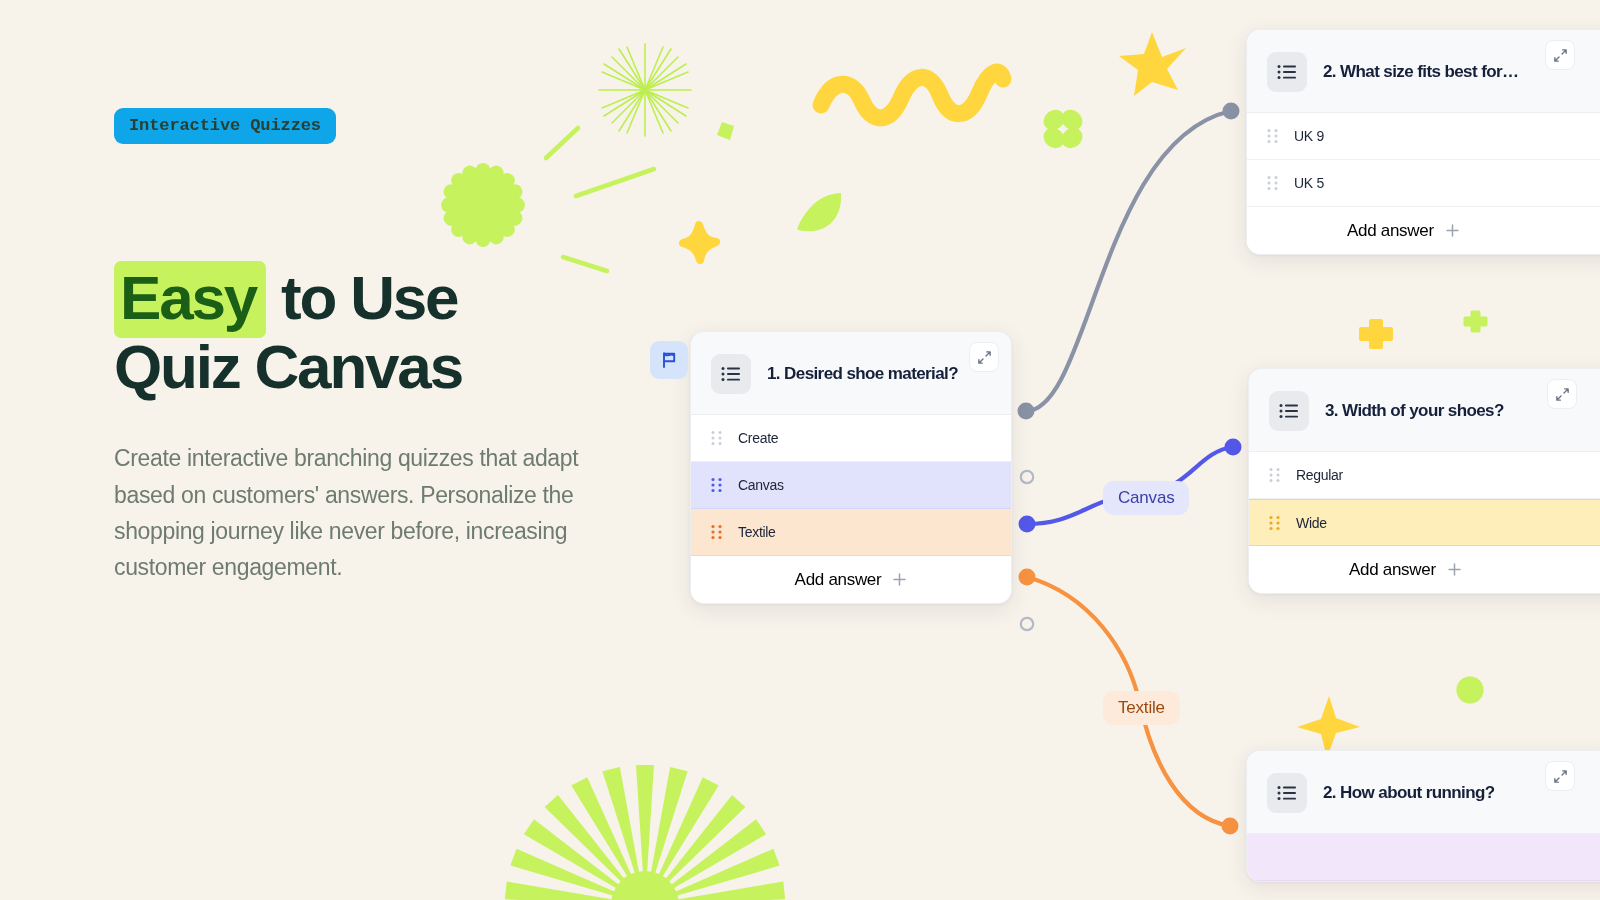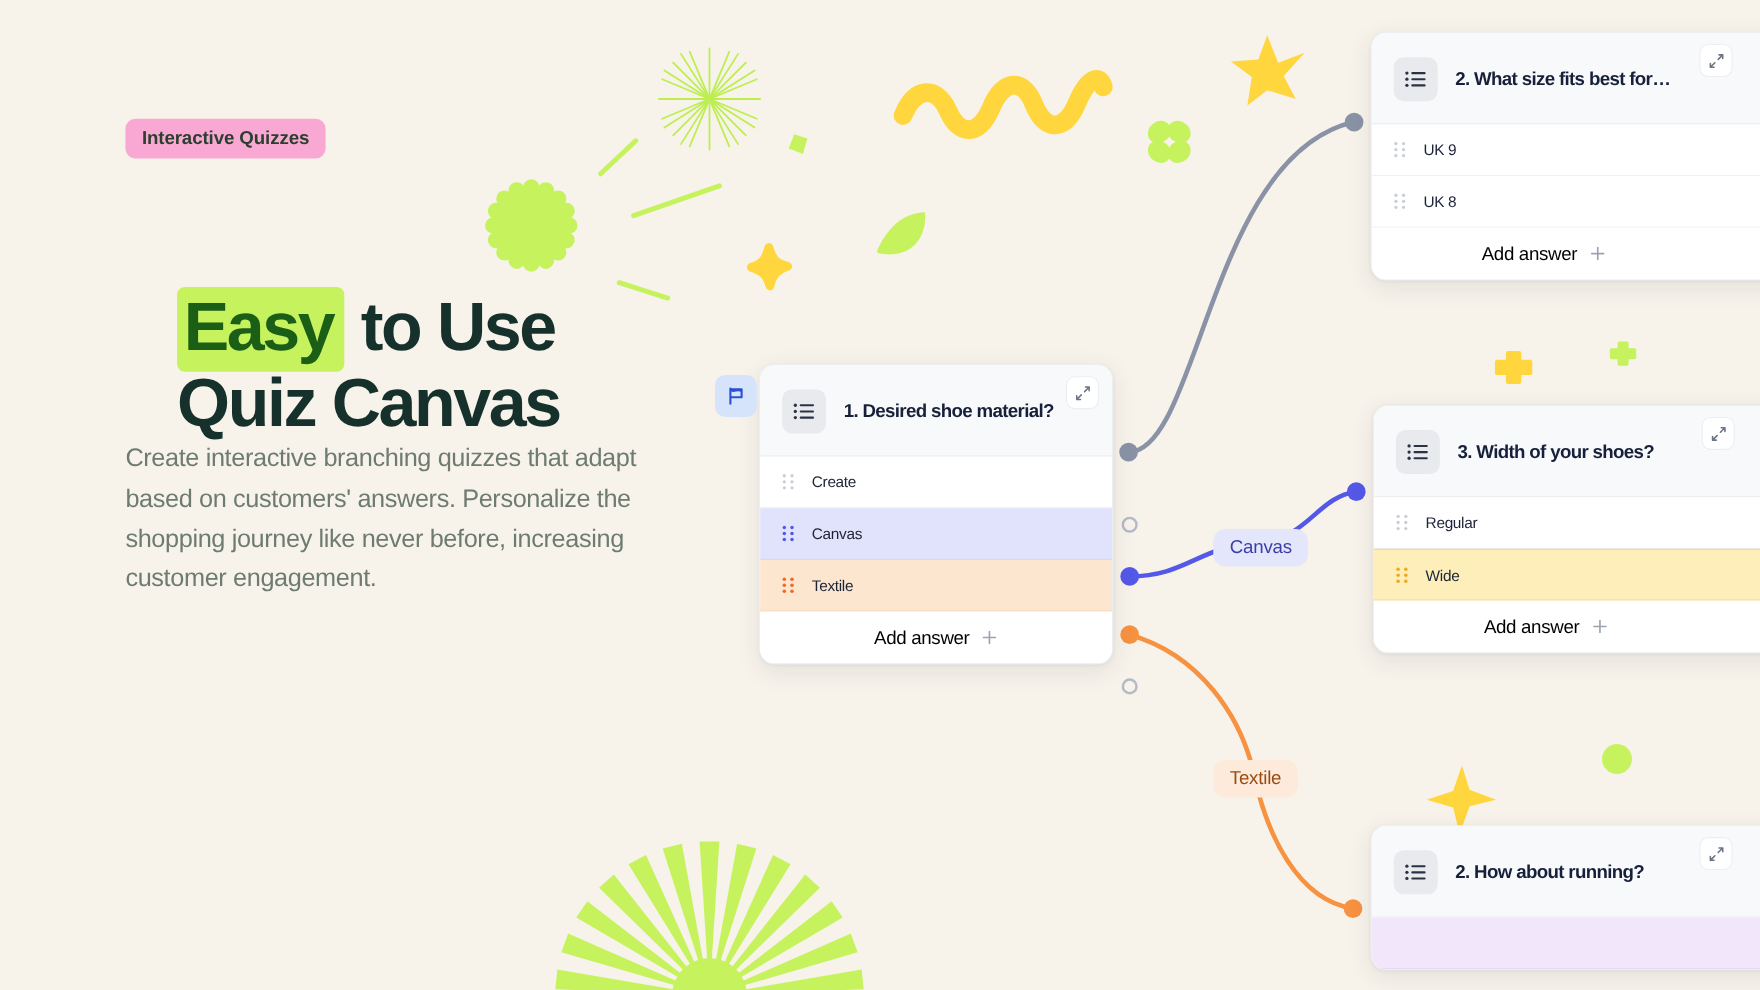--- a/index.html
+++ b/index.html
@@ -27,48 +27,49 @@
 
   
   .copy {
     position: absolute;
     left: 114px; top: 108px;
     width: 600px;
     z-index: 5;
   }
   .eyebrow {
     display: inline-block;
-    background: #f9a8d4;
+    background: #0ea5e9;
     color: #2a3f2e;
     font-size: 17px;
     font-weight: 700;
     letter-spacing: -0.1px;
     padding: 9px 15px 10px 15px;
     border-radius: 9px;
     line-height: 1;
+    font-family: Liberation Mono, monospace;
   }
   .headline {
     margin-top: 122px;
     font-size: 62px;
     line-height: 1.02;
     font-weight: 700;
     letter-spacing: -2.2px;
     color: #16302b;
-    margin-left: 47px;
   }
   .headline .hl {
     background: #c6f25e;
     color: #1b5e16;
     padding: 2px 10px 6px 6px;
     border-radius: 7px;
     box-decoration-break: clone;
     -webkit-box-decoration-break: clone;
   }
   .headline .line2 { display: block; margin-top: 6px; }
   .subcopy {
+    margin-top: 42px;
     width: 470px;
     font-size: 23px;
     line-height: 1.58;
     letter-spacing: -0.35px;
     color: #6e7b6f;
   }
 
   
   #wires {
     position: absolute; left: 0; top: 0;
@@ -432,21 +433,21 @@
       <svg class="grip" viewBox="0 0 11 16">
         <g fill="#c9ced8">
             <circle cx="2" cy="2.5" r="1.5"></circle>
             <circle cx="9" cy="2.5" r="1.5"></circle>
         <circle cx="2" cy="8" r="1.5"></circle>
             <circle cx="9" cy="8" r="1.5"></circle>
         <circle cx="2" cy="13.5" r="1.5"></circle>
             <circle cx="9" cy="13.5" r="1.5"></circle>
           </g>
       </svg>
-      <span class="answer-text">UK 8</span>
+      <span class="answer-text">UK 5</span>
     </div>
     <div class="add-row" style="justify-content:flex-start; padding-left:100px;">
       <span class="add-text">Add answer</span>
       <svg width="15" height="15" viewBox="0 0 16 16">
         <path d="M8 2.2 V13.8 M2.2 8 H13.8" stroke="#9ba3af" stroke-width="1.6" stroke-linecap="round"></path>
       </svg>
     </div>
   </div>
 
   <div class="card" style="left:1248px; top:368px; width:380px;">

